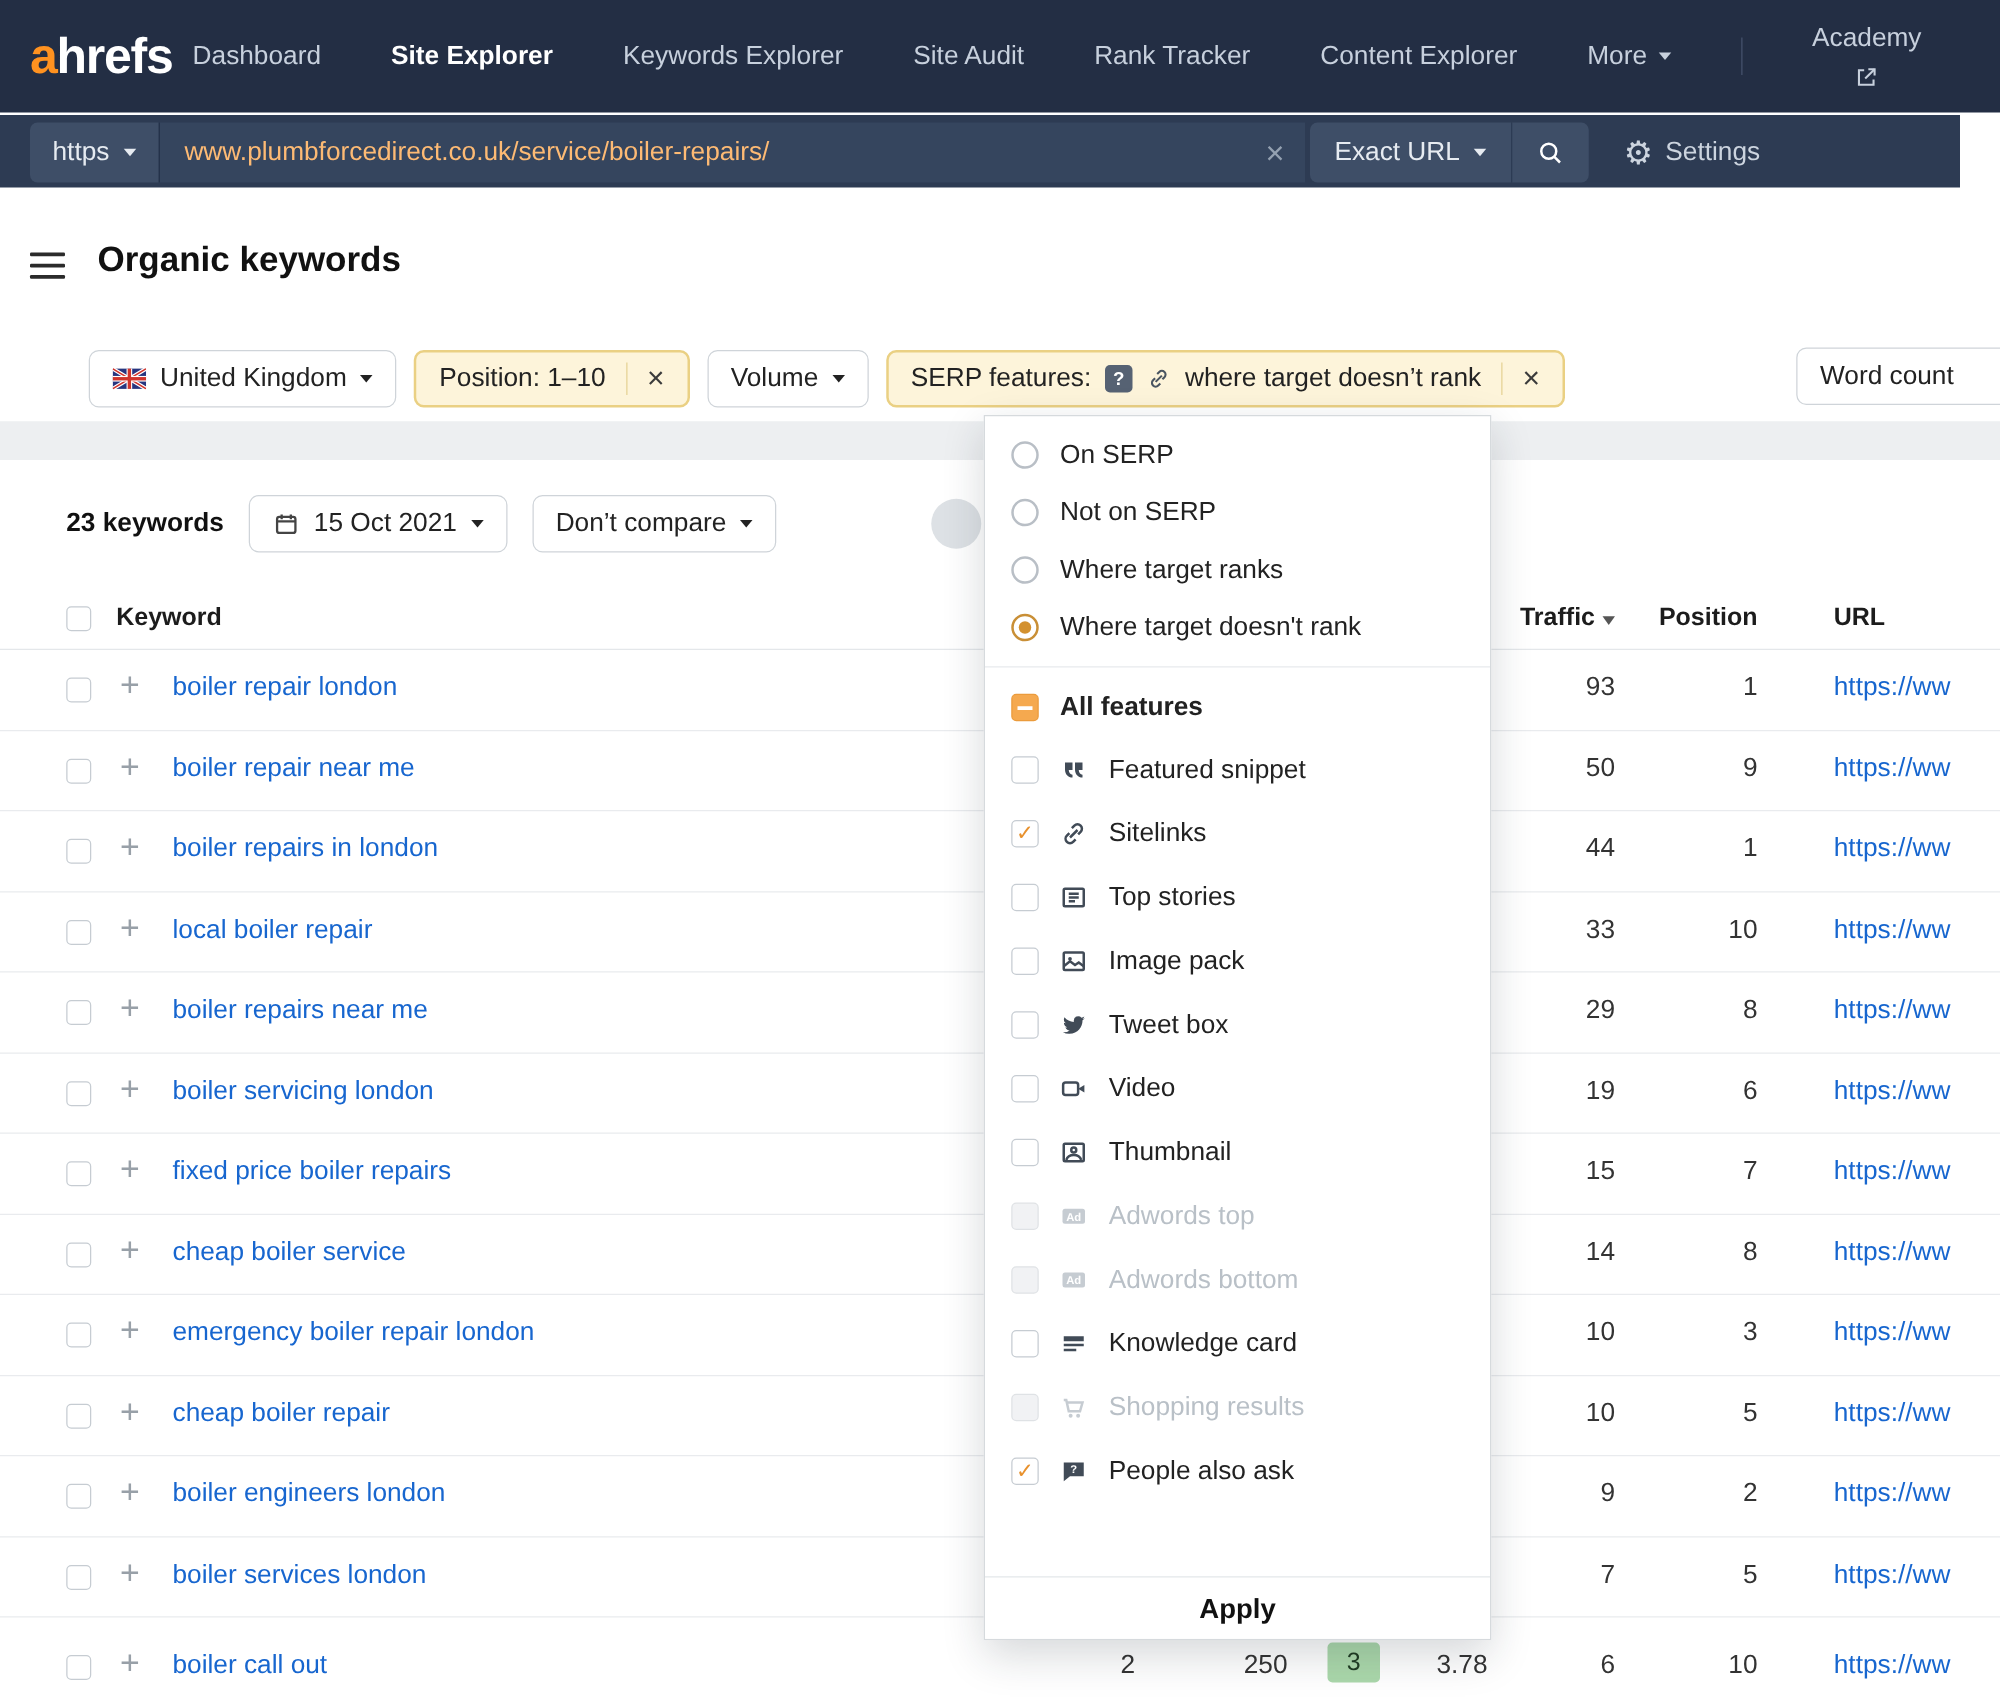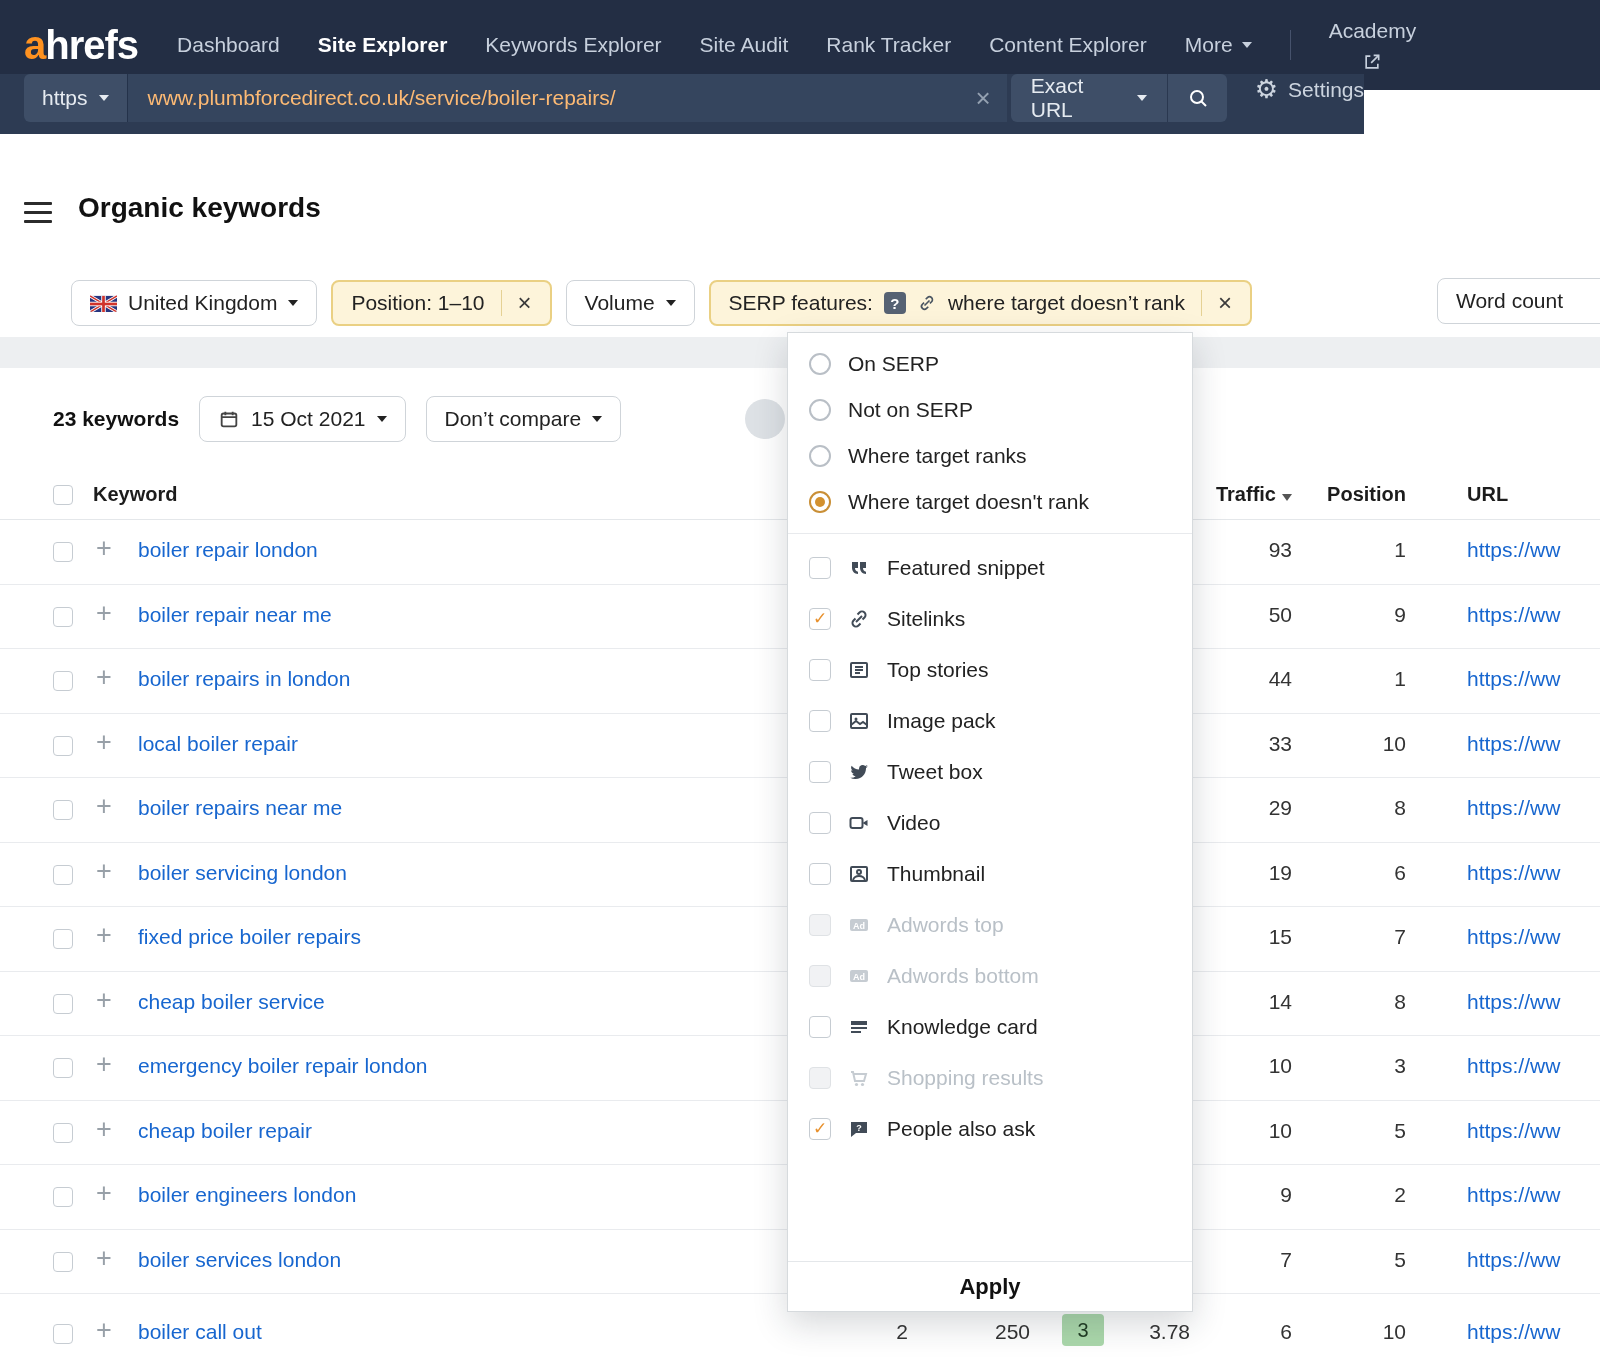--- a/index.html
+++ b/index.html
@@ -3,29 +3,29 @@
 <meta charset="utf-8">
 <style>
   * { box-sizing: border-box; margin: 0; padding: 0; }
   html,body { width:1600px; height:1360px; overflow:hidden; }
   body { position:relative; font-family:"Liberation Sans","DejaVu Sans",sans-serif; background:#fff; color:#222; }
 
   
   .topnav { position:absolute; left:0; top:0; width:1600px; height:90px; background:#232e44; display:flex; align-items:center; }
   .logo { margin-left:24px; font-size:40px; font-weight:800; letter-spacing:-1px; cursor:pointer; }
   .logo .la { color:#ff9220; } .logo .lr { color:#fff; }
-  .nav-items { display:flex; align-items:center; margin-left:39px; gap:38px; font-size:21px; color:#c7d0dd; }
+  .nav-items { display:flex; align-items:center; margin-left:16px; gap:56px; font-size:21px; color:#c7d0dd; }
   .nav-item { cursor:pointer; white-space:nowrap; display:flex; align-items:center; gap:9px; }
   .nav-item.active { color:#fff; font-weight:700; }
   .caret { width:0; height:0; border-left:5px solid transparent; border-right:5px solid transparent; border-top:6px solid currentColor; display:inline-block; }
   .nav-divider { width:1px; height:30px; background:#46526c; }
   .academy { display:flex; align-items:center; gap:9px; cursor:pointer; color:#c7d0dd;flex-direction:column; }
 
   
-  .searchrow { position:absolute; left:0; top:74px; width:1364px; height:60px; background:#2d3b53; display:flex; align-items:flex-start; }
+  .searchrow { position:absolute; left:0; top:92px; width:1568px; height:60px; background:#2d3b53; display:flex; align-items:center; }
   .proto { margin-left:24px; height:48px; background:#3e4e67; border-radius:6px 0 0 6px; display:flex; align-items:center; padding:0 18px; color:#e6ebf1; font-size:21px; gap:11px; cursor:pointer; }
   .url-field { height:48px; width:917px; background:#35455e; border-left:1px solid #24324a; display:flex; align-items:center; position:relative; cursor:text; }
   .url-text { margin-left:20px; color:#fdba74; font-size:21px; white-space:nowrap; }
   .url-clear { position:absolute; right:16px; color:#94a1b1; font-size:26px; line-height:1; cursor:pointer; }
   .exact { margin-left:4px; height:48px; background:#3e4e67; border-radius:6px 0 0 6px; display:flex; align-items:center; padding:0 20px; color:#e6ebf1; font-size:21px; gap:11px; cursor:pointer; }
   .search-btn { height:48px; width:62px; background:#3e4e67; border-left:1px solid #2a3850; border-radius:0 6px 6px 0; display:flex; align-items:center; justify-content:center; cursor:pointer; }
   .settings { display:flex; align-items:center; gap:10px; color:#ccd4df; font-size:21px; margin-left:28px; cursor:pointer; }
   .gear { font-size:26px; color:#ccd4df; }
 
   
@@ -356,20 +356,24 @@
         <span class="radio"></span>
         <span>Where target ranks</span>
       </div>
     <div class="radio-row">
         <span class="radio sel"></span>
         <span>Where target doesn't rank</span>
       </div>
 
     <div class="dd-divider"></div>
 
+    <div class="allfeat">
+      <span class="cbx ind"></span>
+      <span>All features</span>
+    </div>
 
     <div class="feat-row">
       <span class="cbx"></span>
       <span class="feat-icon">
           <svg width="24" height="24" viewBox="0 0 24 24">
             <path fill="currentColor" d="M5 6h6v6H8c0 2.2 1.3 3.5 3 3.7V18c-3.5-.2-6-2.7-6-6.3V6zm8 0h6v6h-3c0 2.2 1.3 3.5 3 3.7V18c-3.5-.2-6-2.7-6-6.3V6z"></path>
           </svg>
         </span>
       <span>Featured snippet</span>
     </div>

